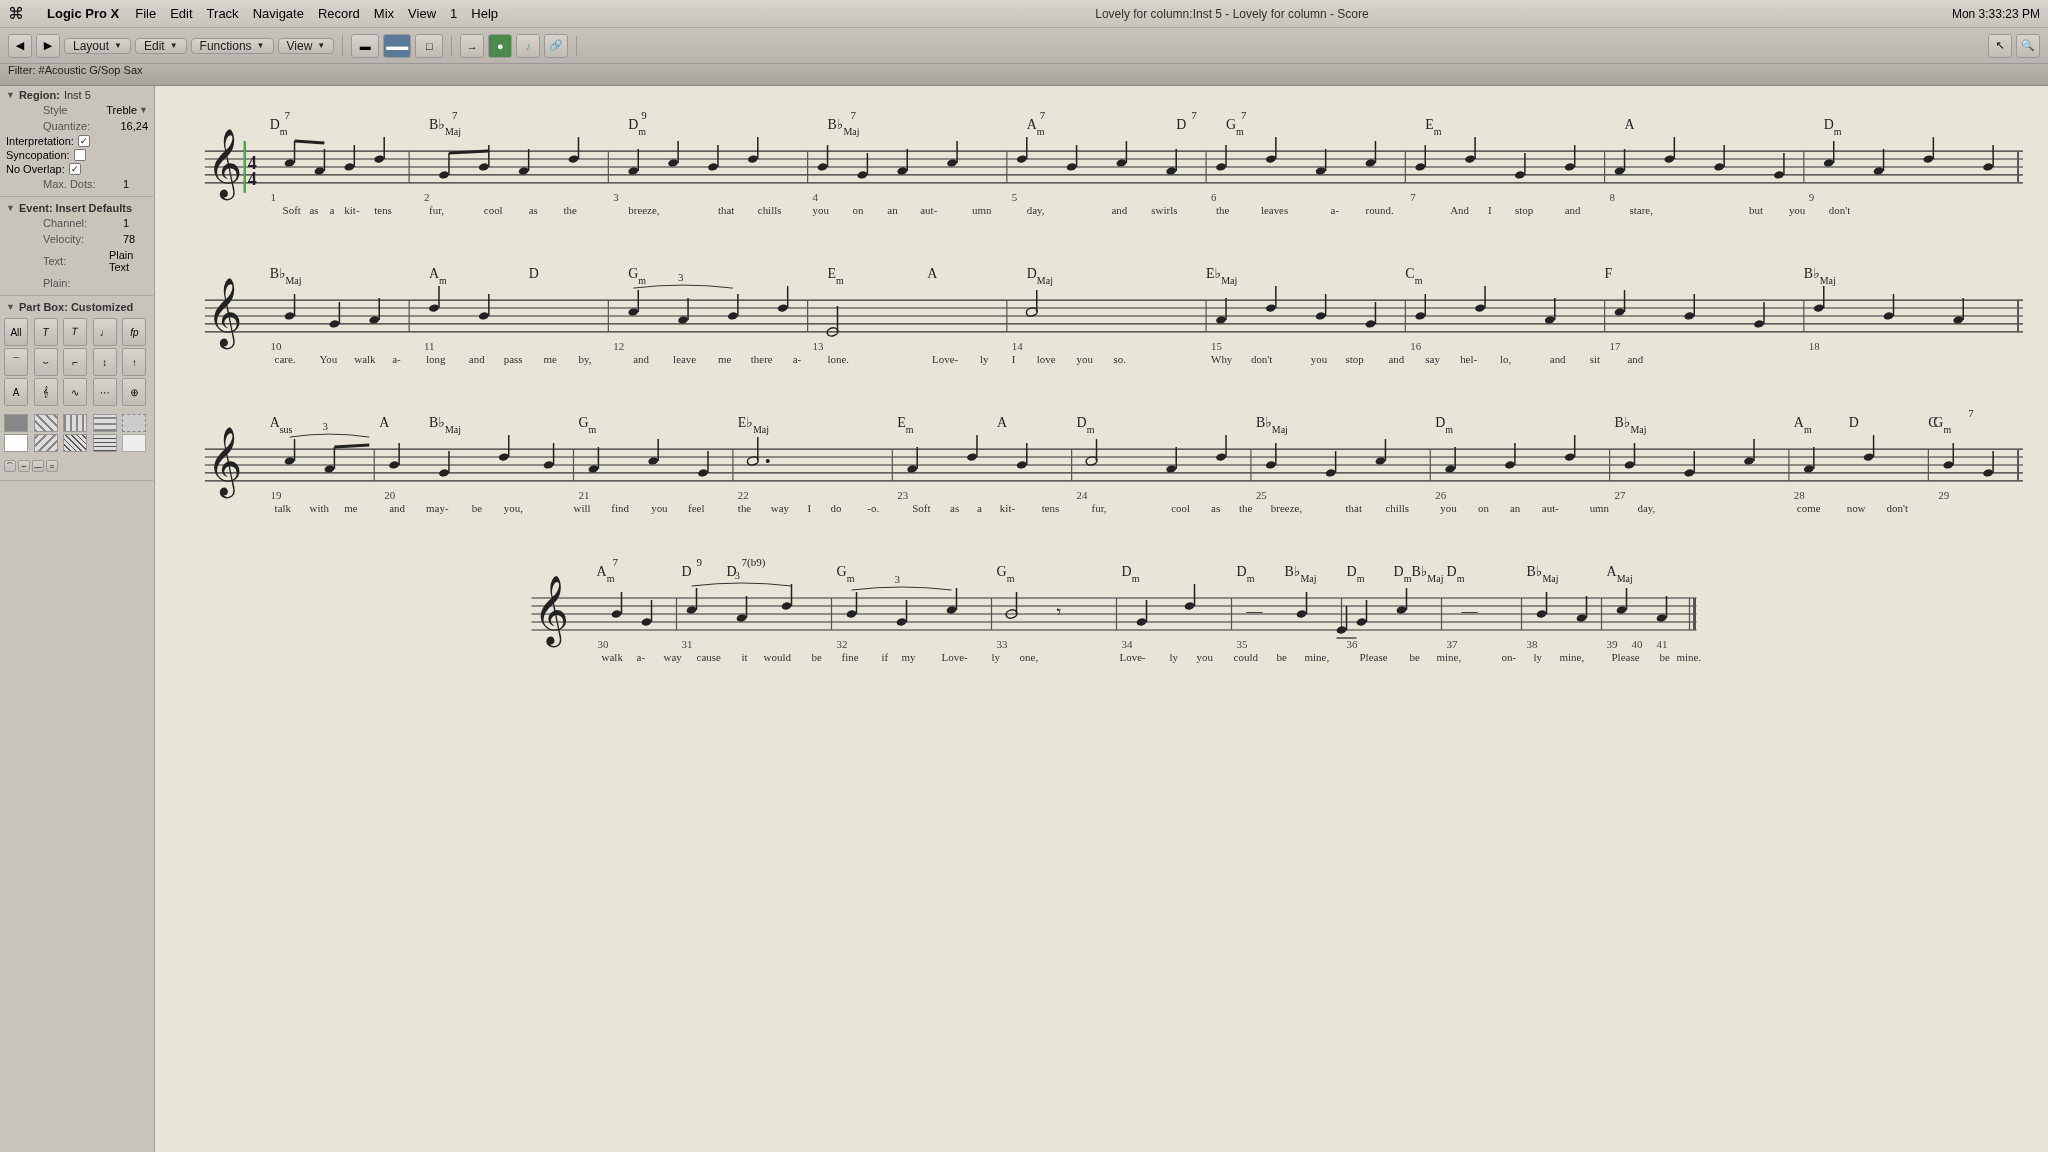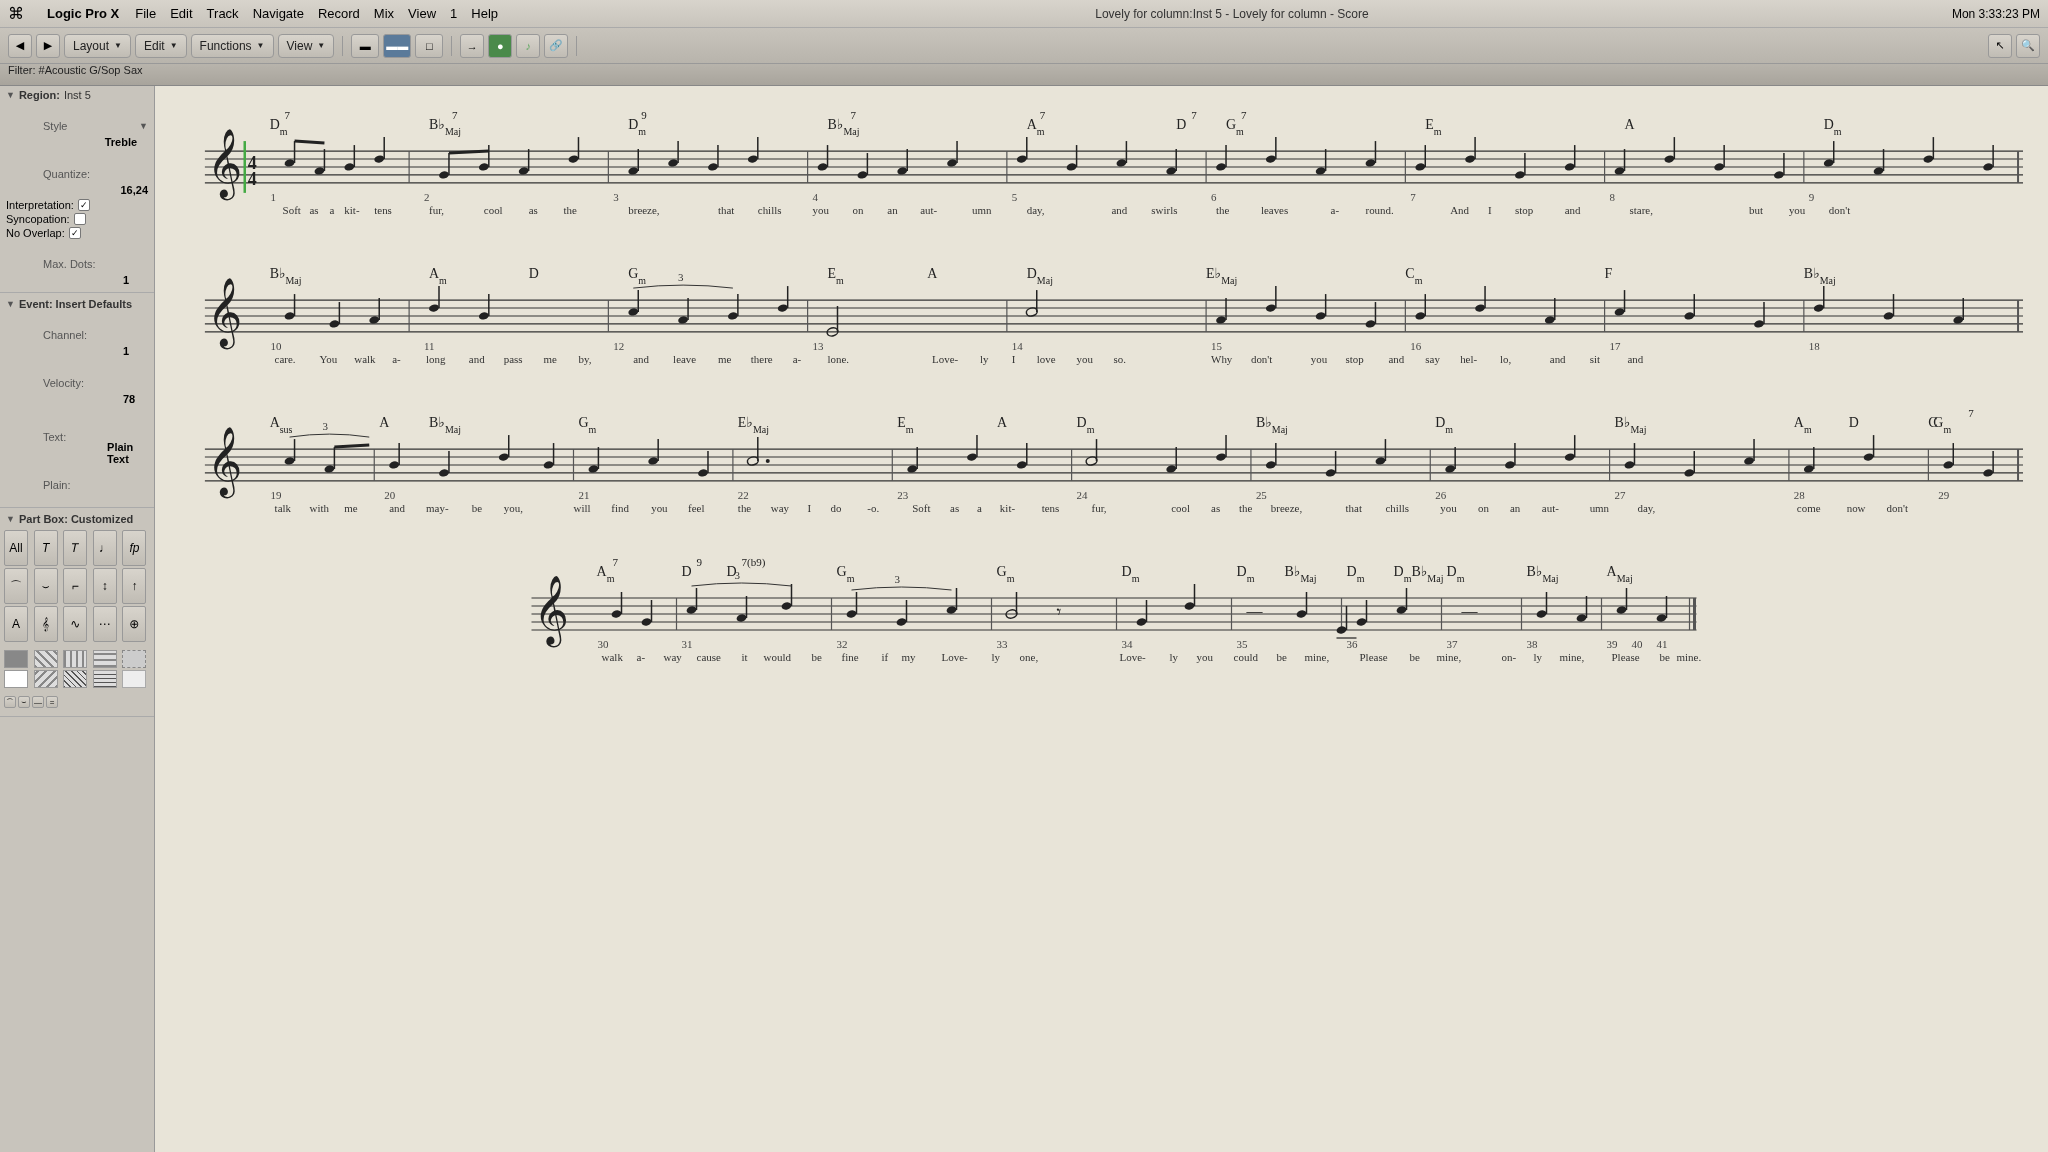--- a/index.html
+++ b/index.html
@@ -44,21 +44,21 @@
       width: 100%;
       height: 36px;
       background: linear-gradient(to bottom, #c8c4bc, #b8b4ac);
       display: flex;
       align-items: center;
       padding: 0 8px;
       gap: 4px;
       border-bottom: 1px solid #999;
     }
     .toolbar-btn {
-      height: 24px;
+      height: 16px;
       padding: 0 8px;
       background: linear-gradient(to bottom, #d8d4cc, #c0bcb4);
       border: 1px solid #999;
       border-radius: 4px;
       font-size: 12px;
       color: #222;
       cursor: pointer;
       display: flex;
       align-items: center;
       gap: 3px;
@@ -105,22 +105,21 @@
       font-size: 11px;
       color: #111;
     }
     .panel-row .label {
       color: #555;
       width: 80px;
       margin-left: 37px;
     }
     .panel-row .value {
       color: #000;
-      font-weight: 700;
-      margin-top: 32px;
+      font-weight: 400;
     }
     .panel-section {
       border-bottom: 1px solid #aaa;
       padding-bottom: 4px;
       margin-bottom: 2px;
     }
     .section-title {
       font-size: 11px;
       font-weight: bold;
       color: #333;
@@ -152,28 +151,28 @@
       font-size: 9px;
     }
     .tool-grid {
       display: grid;
       grid-template-columns: repeat(5, 1fr);
       gap: 2px;
       padding: 4px;
     }
     .tool-btn {
       width: 24px;
-      height: 36px;
+      height: 28px;
       background: linear-gradient(to bottom, #d8d4cc, #c0bcb4);
       border: 1px solid #999;
       border-radius: 2px;
       display: flex;
       align-items: center;
       justify-content: center;
-      font-size: 12px;
+      font-size: 10px;
       cursor: pointer;
     }
     .pattern-grid {
       display: grid;
       grid-template-columns: repeat(5, 1fr);
       gap: 2px;
       padding: 4px;
     }
     .pattern-btn {
       width: 24px;

